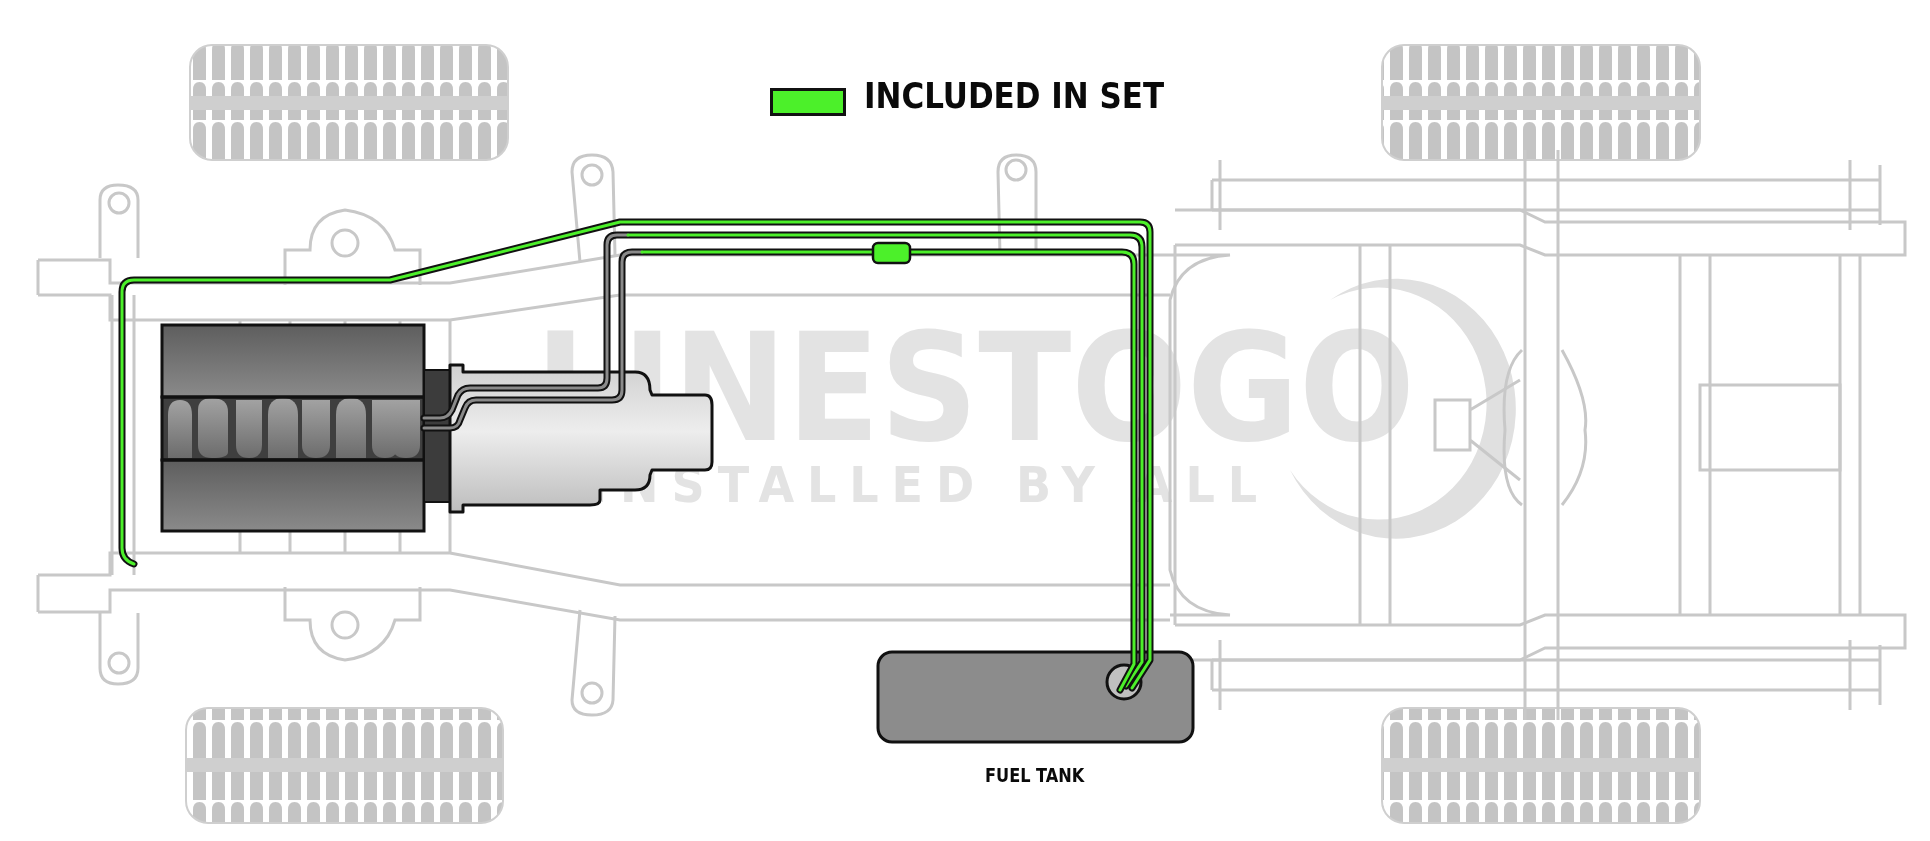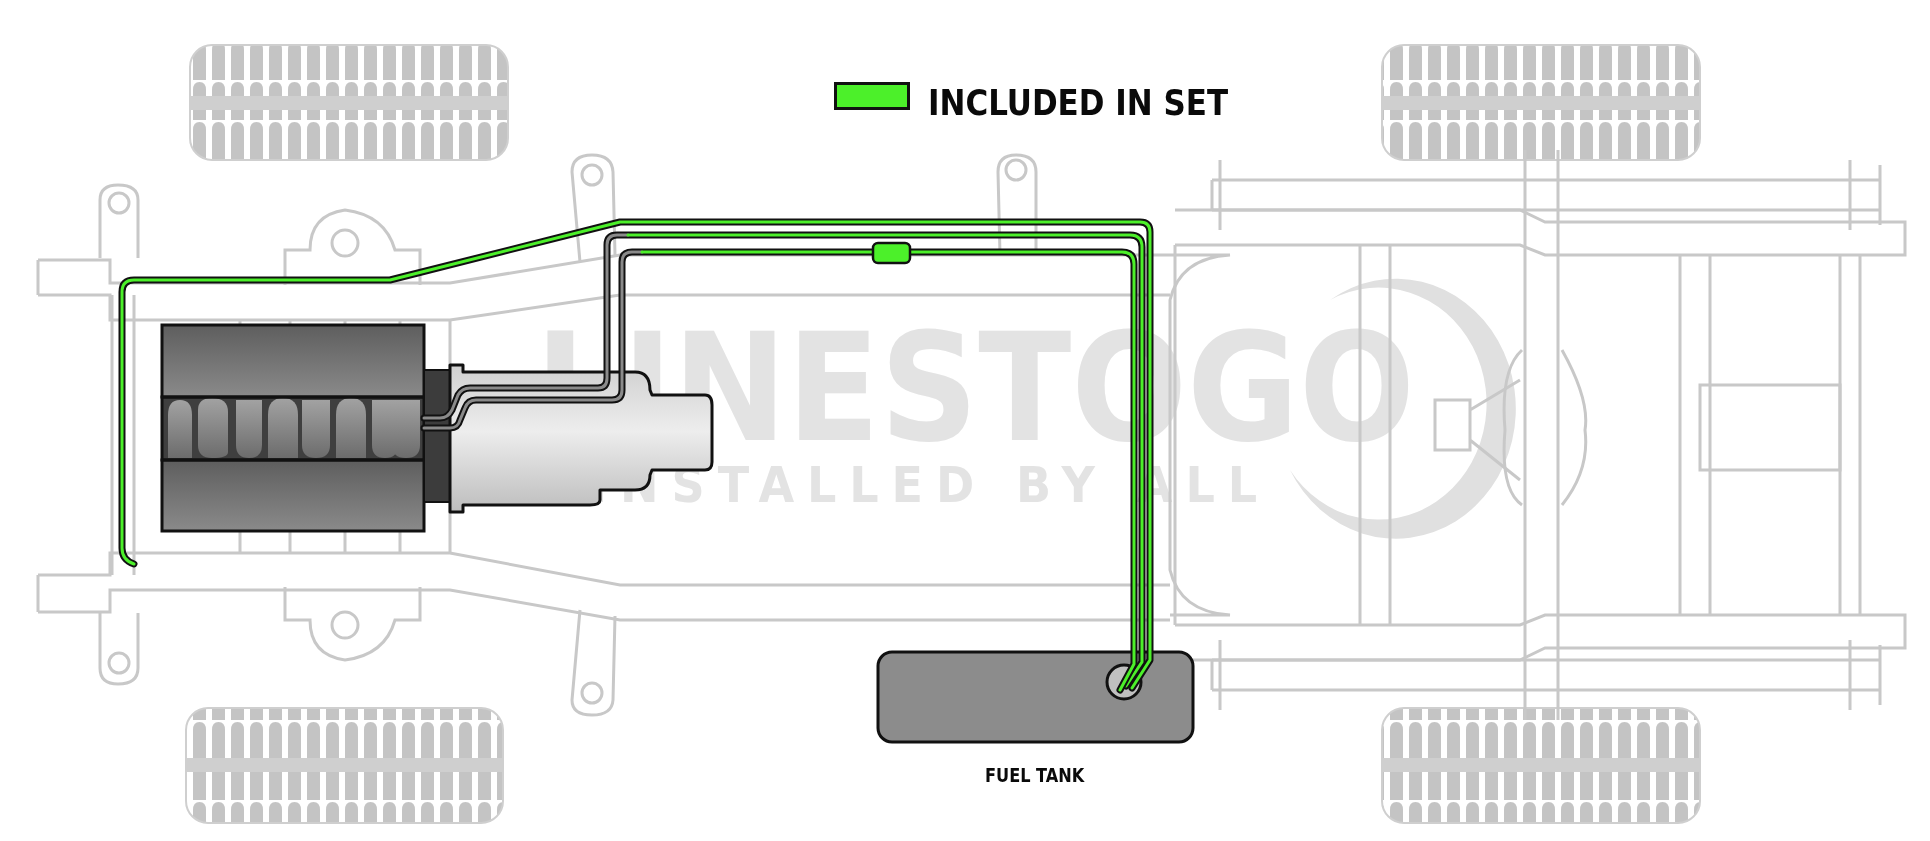--- a/index.html
+++ b/index.html
@@ -1,18 +1,18 @@
 <!DOCTYPE html>
 <html><head>
 <meta charset="utf-8">
 <style>
   html,body{margin:0;padding:0;background:#ffffff;}
   body{width:1930px;height:841px;position:relative;overflow:hidden;font-family:"Liberation Sans",sans-serif;}
   #stage{position:absolute;left:0;top:0;width:1930px;height:841px;}
-  .legend{position:absolute;left:820px;top:82px;height:34px;display:flex;align-items:flex-start;padding-left:14px;}
+  .legend{position:absolute;left:756px;top:82px;height:34px;display:flex;align-items:flex-end;padding-left:14px;}
   .legend-swatch{width:70px;height:22px;border:3px solid #111;box-sizing:content-box;}
   .legend-label{margin-left:18px;font-size:36px;font-weight:bold;color:#0a0a0a;letter-spacing:0px;font-family:"DejaVu Sans",sans-serif;transform:scaleX(0.86);transform-origin:left center;white-space:nowrap;}
   .tank-label{position:absolute;left:985px;top:764px;font-size:19px;font-weight:bold;color:#0a0a0a;font-family:"DejaVu Sans",sans-serif;transform:scaleX(0.85);transform-origin:left center;white-space:nowrap;}
   .wm1{font-family:"DejaVu Sans",sans-serif;font-weight:bold;}
 </style>
 </head>
 <body>
 
 <div id="stage">
 <svg width="1930" height="841" viewBox="0 0 1930 841" xmlns="http://www.w3.org/2000/svg">

